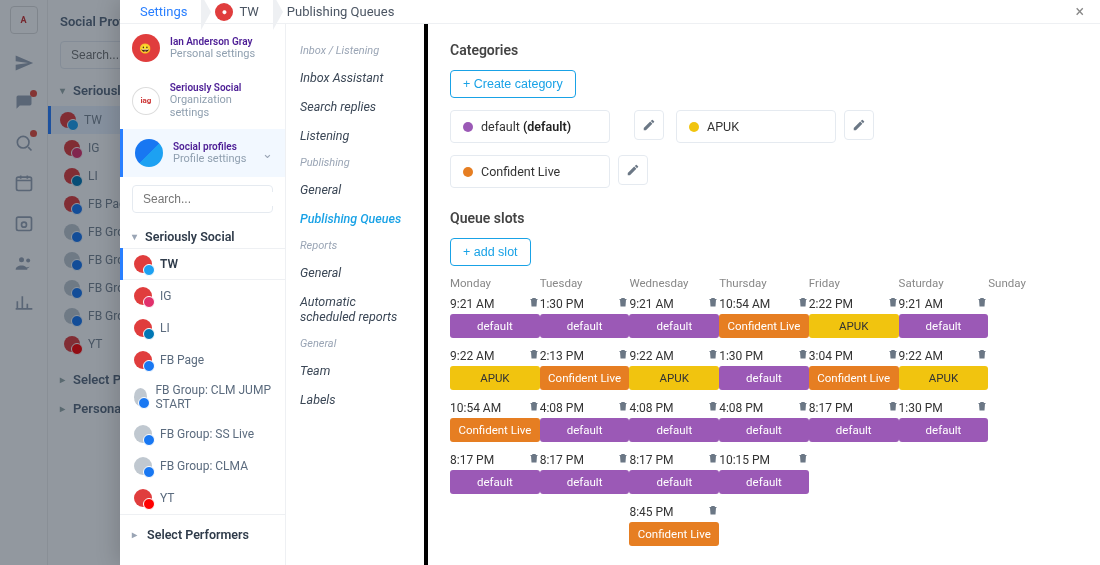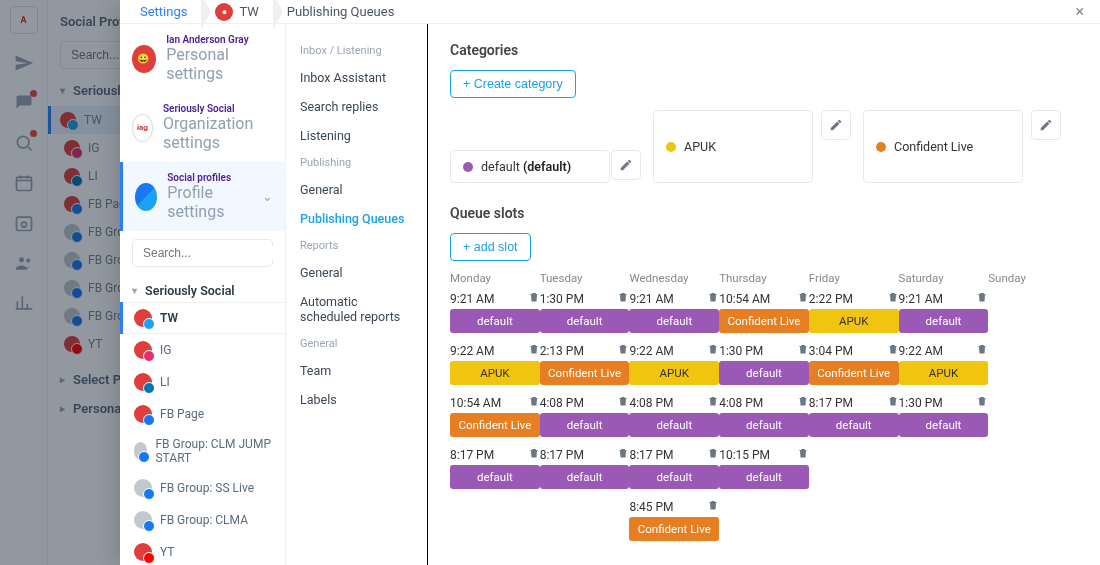--- a/index.html
+++ b/index.html
@@ -121,21 +121,21 @@
 
     
     .colA {
       width:166px; border-right:1px solid #eef0f3;
       display:flex; flex-direction:column;
       overflow-y:auto;
     }
     .a-row { display:flex; align-items:center; gap:10px; padding:10px 12px; cursor:pointer;}
     .a-row .av-lg { width:28px;height:28px;border-radius:50%;background:#e03d3d;display:flex;align-items:center;justify-content:center;color:#fff;font-weight:bold;font-size:10px;}
     .a-row .txt .t { font-weight:600; font-size:10px; color:#4c1d95;}
-    .a-row .txt .s { font-size:16px; color:#90a0b0;}
+    .a-row .txt .s { font-size:11px; color:#90a0b0;}
     .a-row .chev { margin-left:auto; color:#9aa5b5;}
     .a-row.selected { border-left:3px solid #297fff; background:#f2f8ff; align-items:center;}
     .colA .searchbox {
       margin:8px 12px;
       display:flex;align-items:center;
       border:1px solid #e5eaf0;border-radius:4px;padding:6px 10px;
     }
     .colA .searchbox input{border:none;outline:none;flex:1;font-size:12px;}
     .colA .searchbox svg{width:14px;height:14px;color:#9aa5b5;}
     .colA .grp-head { padding:8px 12px 4px; display:flex;align-items:center;gap:8px;font-weight:600;color:#2f3b4a;font-size:12.5px;}
@@ -152,23 +152,24 @@
     .colA .pi2.ig::after{background:#e1306c;}
     .colA .pi2.li::after{background:#0077b5;}
     .colA .pi2.fb::after{background:#1877f2;}
     .colA .pi2.fbg{background:#c0c8d0;} .colA .pi2.fbg::after{background:#1877f2;}
     .colA .pi2.yt::after{background:#ff0000;}
     .colA .a-collapse { padding:12px 12px;font-weight:600;font-size:12.5px;color:#2f3b4a;display:flex;align-items:center;gap:10px;border-top:1px solid #eef0f3;}
     .colA .a-collapse .chev{font-size:10px;color:#9aa5b5;}
 
     
     .colB {
-      width:142px;border-right:1px solid #000000;
+      width:142px;border-right:4px solid #000000;
       padding:14px 8px;
       overflow-y:auto;
+      font-style:italic;
     }
     .colB .grp-label{font-size:11px;color:#9aa5b5;padding:6px 6px 6px;}
     .colB .nav-item{padding:7px 6px;font-size:12.5px;color:#3b4756;cursor:pointer;border-radius:3px;}
     .colB .nav-item.active{color:#19a2e6;font-weight:500;}
 
     
     .colC { flex:1; padding:18px 22px 18px 22px; overflow-y:auto;}
     .colC h2{font-size:14px;font-weight:600;color:#444;margin-bottom:12px;}
     .btn-outline {
       display:inline-flex;align-items:center;
@@ -427,21 +428,21 @@
         <div class="nav-item">Automatic scheduled reports</div>
         <div class="grp-label">General</div>
         <div class="nav-item">Team</div>
         <div class="nav-item">Labels</div>
       </div>
 
     <div class="colC">
       <h2>Categories</h2>
       <button class="btn-outline">+ Create category</button>
       <div class="cats" id="cats">
-          <div style="display: flex; gap: 1px; margin-top: 40px;">
+          <div style="display: flex; gap: 24px;">
             <div class="cat-chip">
               <span class="dot" style="background:#9b59b6"></span>
               <span>default<span style="color:#222;font-weight:600"> (default)</span></span>
             </div>
             <div class="cat-edit">
               <svg viewBox="0 0 24 24" fill="currentColor">
                 <path d="M3 17.25V21h3.75L17.81 9.94l-3.75-3.75L3 17.25zM20.71 7.04a1 1 0 000-1.41l-2.34-2.34a1 1 0 00-1.41 0l-1.83 1.83 3.75 3.75 1.83-1.83z"></path>
               </svg>
             </div>
           </div>

